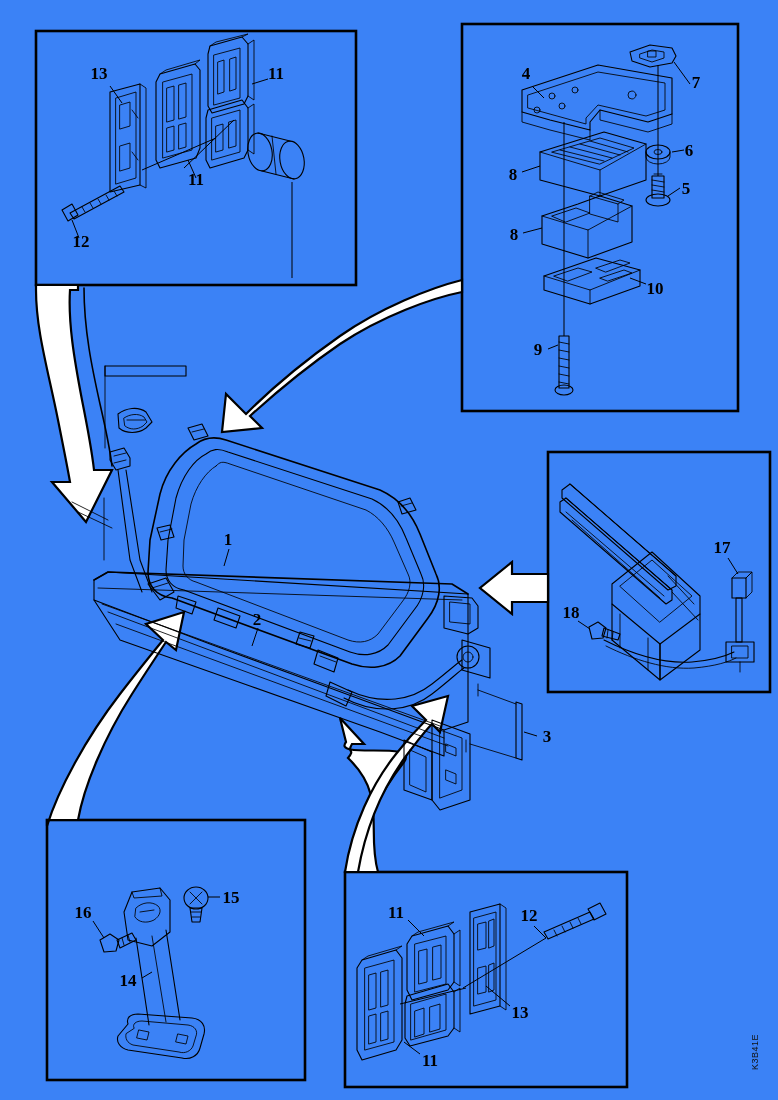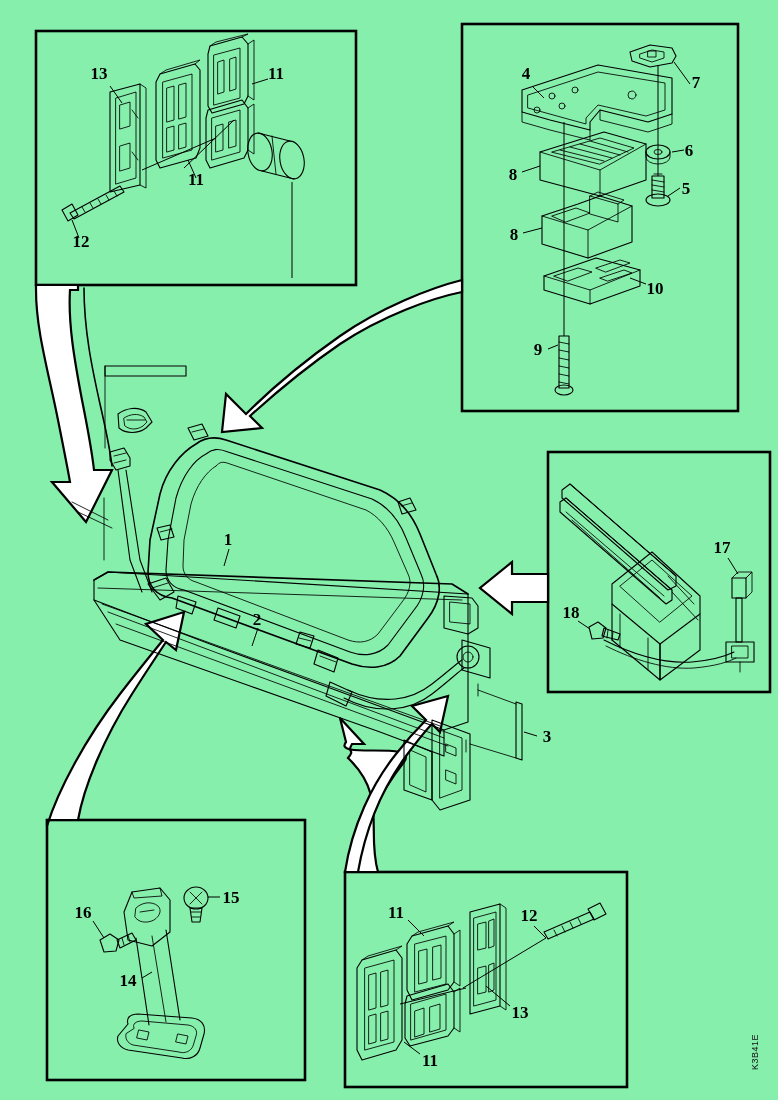--- a/index.html
+++ b/index.html
@@ -7,21 +7,21 @@
     padding: 0;
     background: #ffffff;
   }
   body {
     font-family: "Liberation Sans", sans-serif;
   }
   #page {
     position: relative;
     width: 778px;
     height: 1100px;
-    background: #86efac;
+    background: #3b82f6;
     overflow: hidden;
   }
   #page svg {
     position: absolute;
     left: 0;
     top: 0;
   }
   .lbl {
     font-family: "Liberation Serif", serif;
     font-size: 17px;

